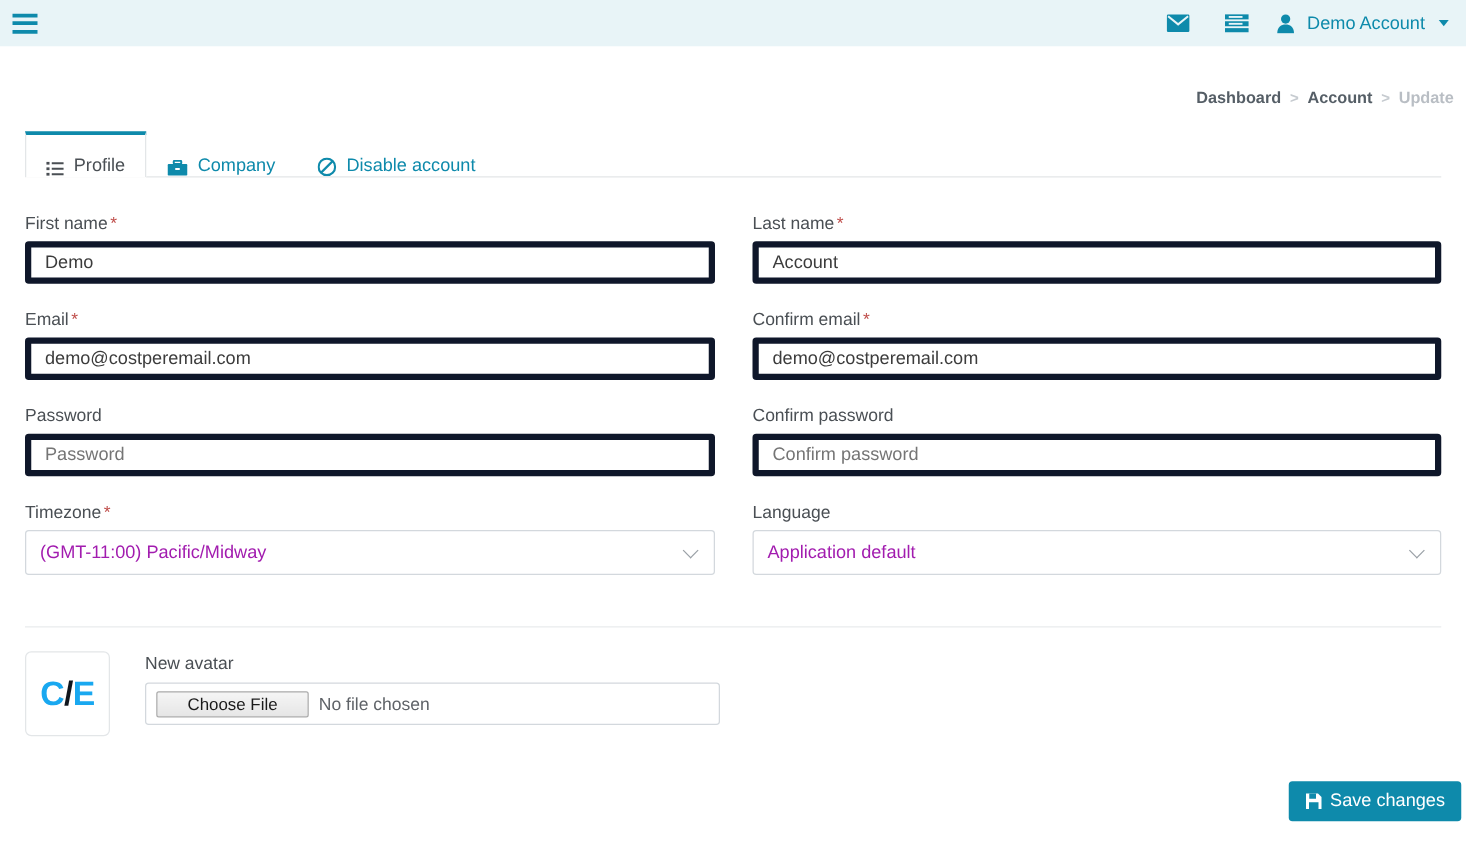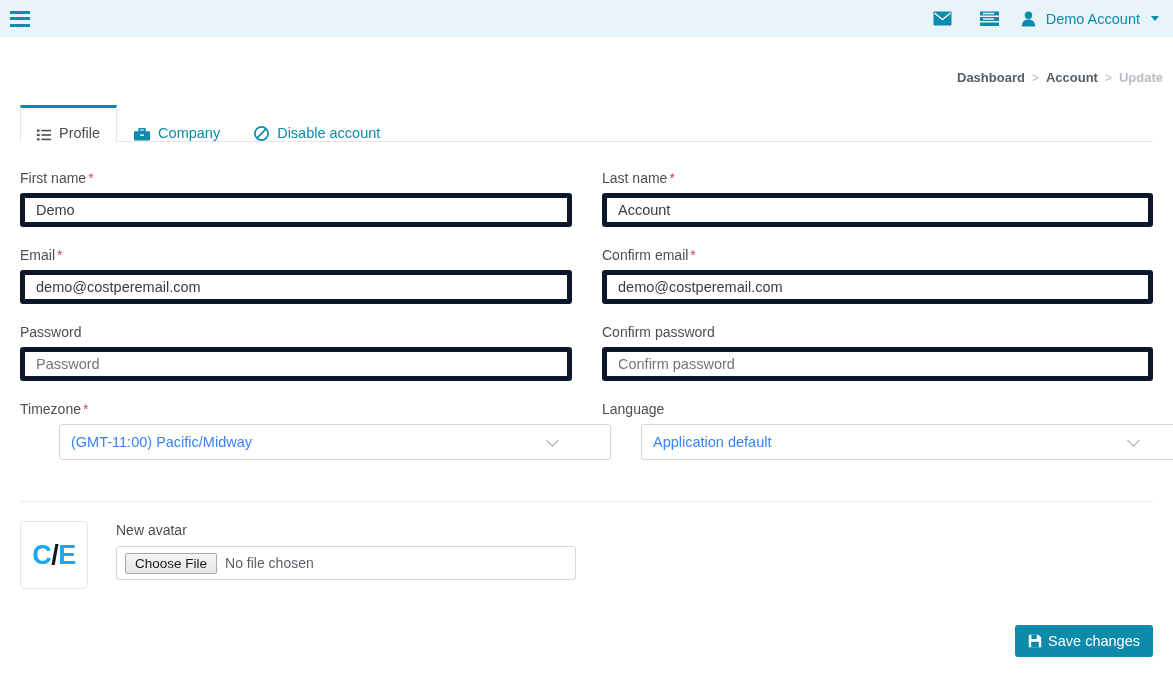--- a/index.html
+++ b/index.html
@@ -157,26 +157,25 @@
   .input.ph { color: #b0b4b9; }
   .selectwrap { position: relative; }
   .select {
     width: 100%;
     height: 36px;
     border: 1px solid #d3d8dd;
     background: #ffffff;
     border-radius: 3px;
     padding: 0 30px 0 11px;
     font-size: 14.5px;
-    color: #3b82f6;
+    color: #a21caf;
     line-height: 34px;
     cursor: pointer;
     white-space: nowrap;
     overflow: hidden;
-    margin-left: 39px;
   }
   .chev {
     position: absolute;
     right: 13px;
     top: 12px;
     width: 11px;
     height: 11px;
     pointer-events: none;
   }
   .chev:before {
@@ -233,33 +232,33 @@
     background: #fff;
     display: flex;
     align-items: center;
     padding: 0 8px;
     gap: 8px;
   }
   .filebtn {
     background: linear-gradient(#f5f5f5, #e6e6e6);
     border: 1px solid #a9a9a9;
     border-radius: 2px;
-    padding: 2px 9px;
+    padding: 2px 24px;
     font-size: 13.5px;
     color: #1a1a1a;
     font-family: "Liberation Sans", sans-serif;
     cursor: pointer;
   }
   .filetext { font-size: 14px; color: #5f6368; }
 
   
   .savebar {
     position: absolute;
     top: 625px;
-    right: 20px;
+    right: 4px;
   }
   .savebtn {
     background: #0e8aab;
     color: #ffffff;
     border: none;
     border-radius: 3px;
     height: 32px;
     padding: 0 13px;
     font-size: 14.5px;
     font-family: "Liberation Sans", sans-serif;

